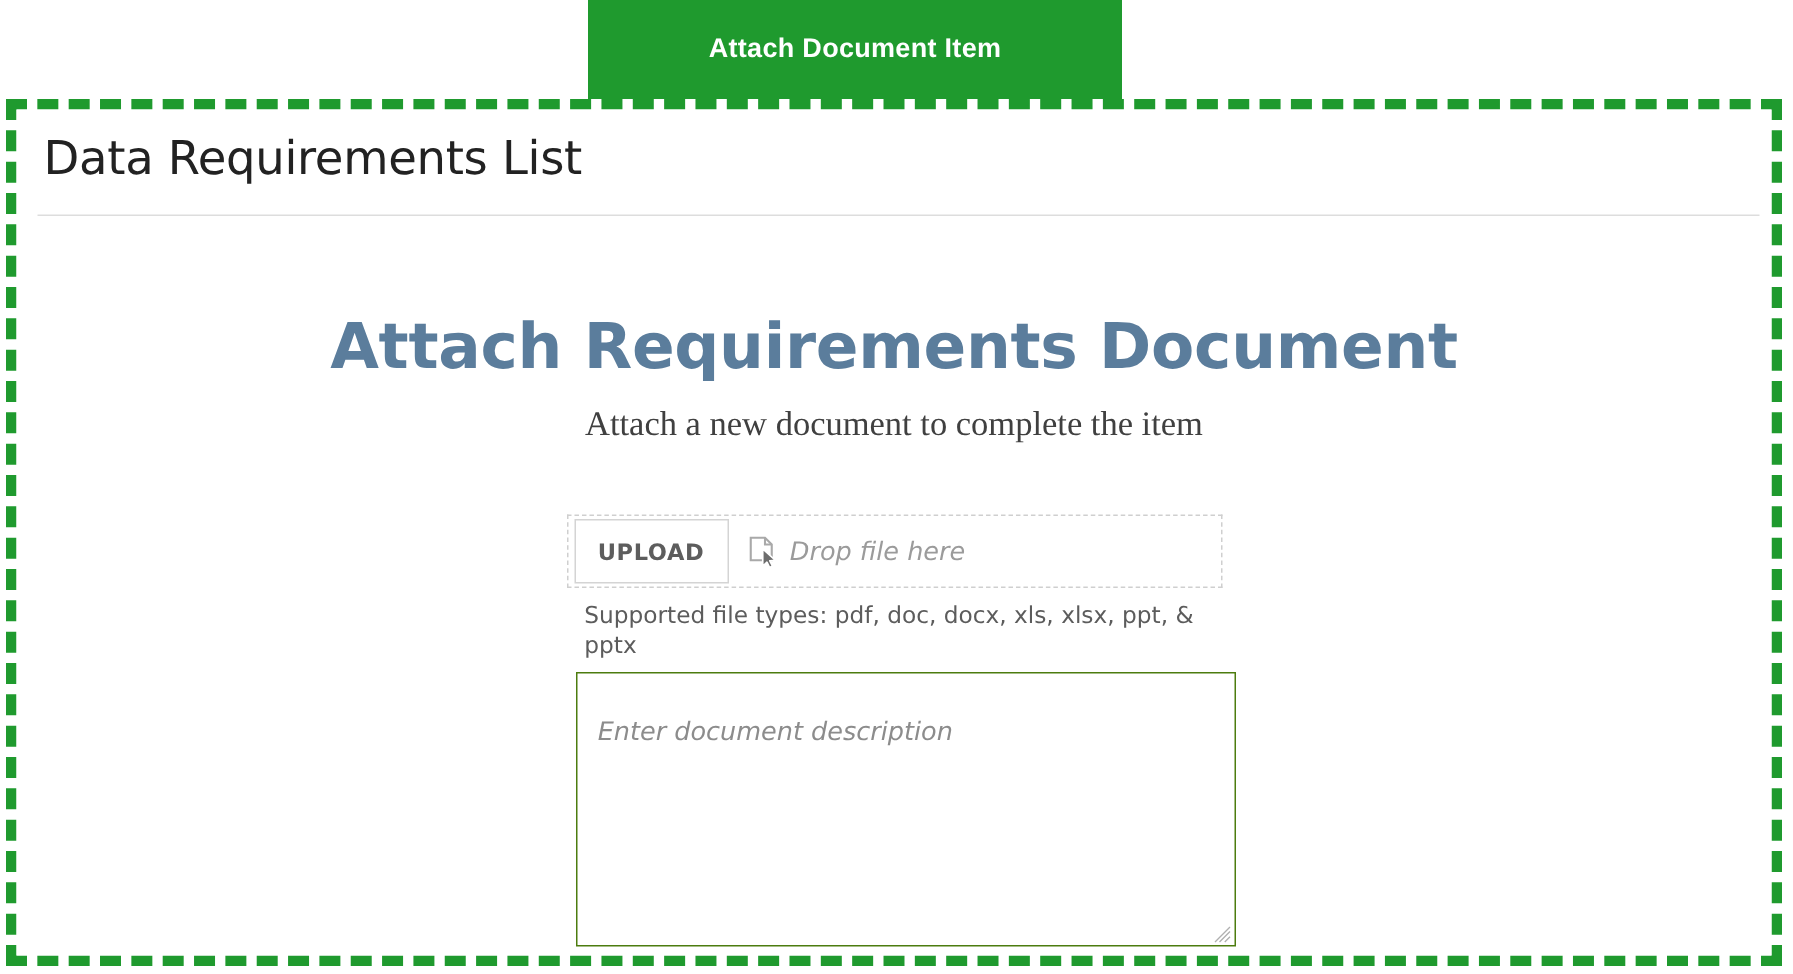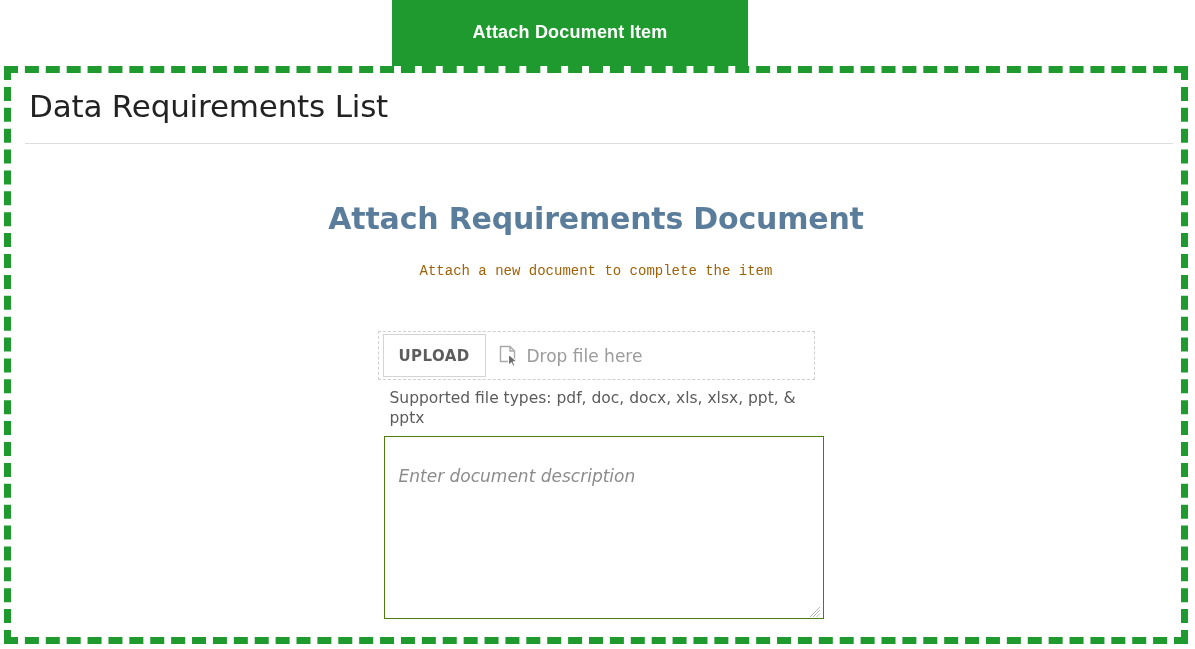--- a/index.html
+++ b/index.html
@@ -87,33 +87,33 @@
     background: #dddddd;
     margin: 8px 8px 0 14px;
   }
 
   
   .form-body {
     padding-top: 54px;
     text-align: center;
   }
   .form-heading {
-    font-size: 30px;
+    font-size: 42px;
     font-weight: bold;
     color: #5b7d9c;
     font-family: "DejaVu Sans", sans-serif;
-    margin: 0;
+    margin: 12px;
     line-height: 42px;
     letter-spacing: -0.2px;
   }
   .form-subheading {
     margin: 19px 0 0 0;
-    font-size: 14px;
-    color: #a16207;
-    font-family: Liberation Mono, monospace;
+    font-size: 23px;
+    color: #404040;
+    font-family: Liberation Serif, serif;
     font-weight: normal;
     line-height: 24px;
   }
 
   
   .upload-area {
     width: 437px;
     margin: 48px auto 0 auto;
     text-align: left;
   }
@@ -144,20 +144,21 @@
   }
   .drop-icon {
     margin-left: 13px;
     width: 20px;
     height: 22px;
     display: block;
   }
   .drop-text {
     margin-left: 8px;
     font-size: 17px;
+    font-style: italic;
     color: #9b9b9b;
     font-family: "DejaVu Sans", sans-serif;
   }
   .file-types {
     margin: 8px 0 0 12px;
     font-size: 15.5px;
     color: #5c5c5c;
     font-family: "DejaVu Sans", sans-serif;
     line-height: 20px;
   }

